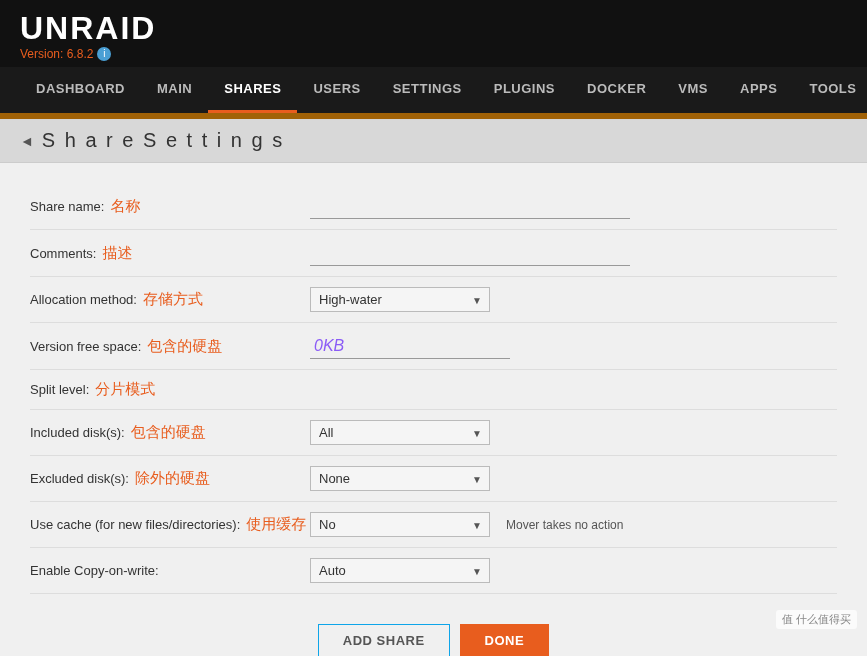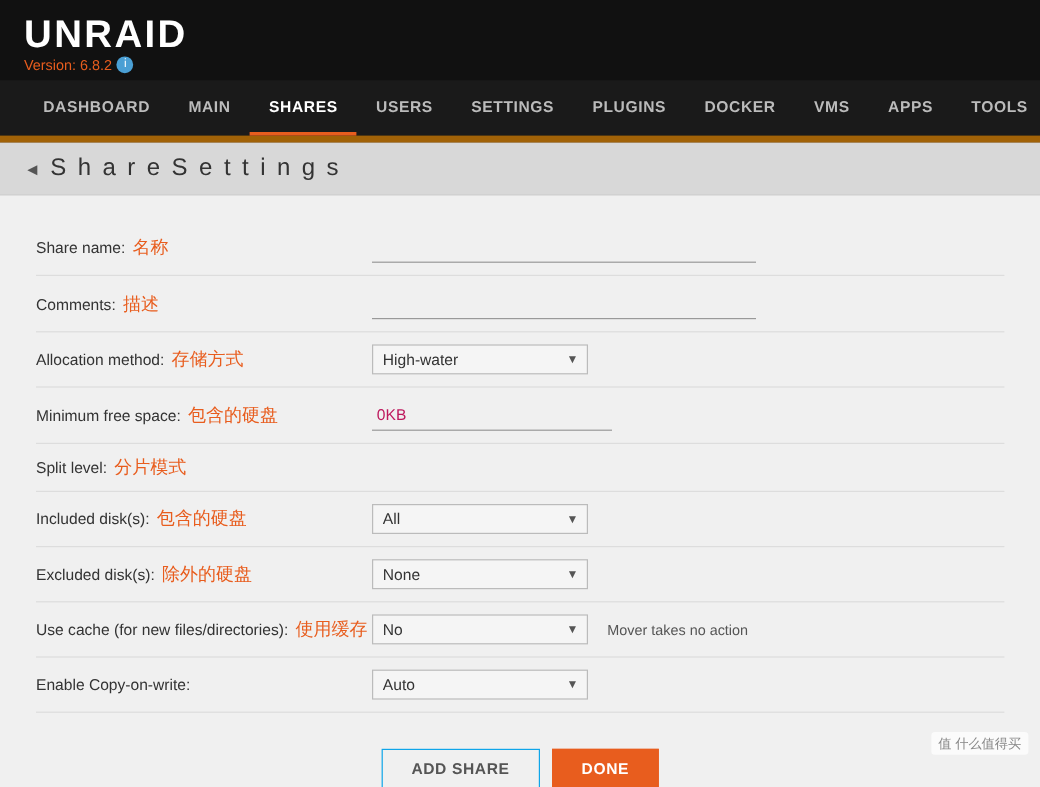--- a/index.html
+++ b/index.html
@@ -131,24 +131,25 @@
       align-items: center;
       gap: 10px;
     }
 
     .text-input {
       width: 320px;
       height: 26px;
       border: none;
       border-bottom: 1px solid #999;
       background: transparent;
-      font-size: 13px;
-      color: #be185d;
+      font-size: 16px;
+      color: #8b5cf6;
       outline: none;
       padding: 2px 4px;
+      font-style: italic;
     }
 
     .text-input-short {
       width: 200px;
     }
 
     .select-wrapper {
       position: relative;
       display: inline-block;
     }
@@ -293,21 +294,21 @@
             <option>High-water</option>
             <option>Most-free</option>
             <option>Fill-up</option>
           </select>
         </div>
       </div>
     </div>
 
     <div class="form-row">
       <div class="form-label">
-        <span>Minimum free space:</span>
+        <span>Version free space:</span>
         <span class="form-label-chinese">包含的硬盘</span>
       </div>
       <div class="form-control-area">
         <input type="text" class="text-input text-input-short" value="0KB" style="">
       </div>
     </div>
 
     <div class="form-row">
       <div class="form-label">
         <span>Split level:</span>

